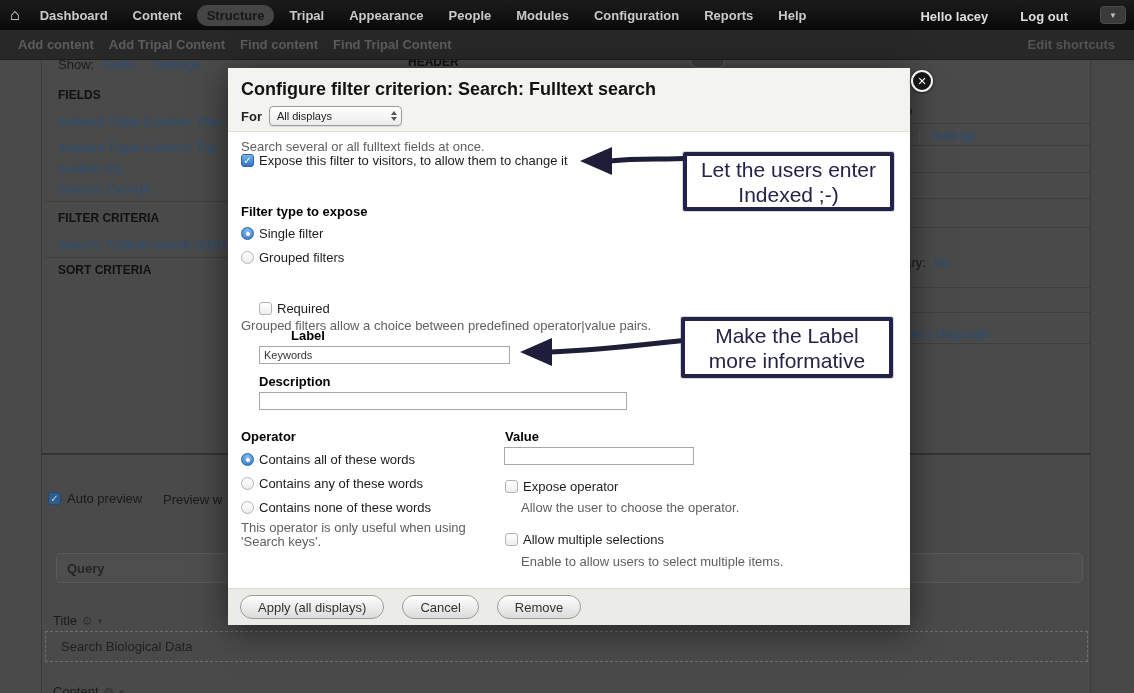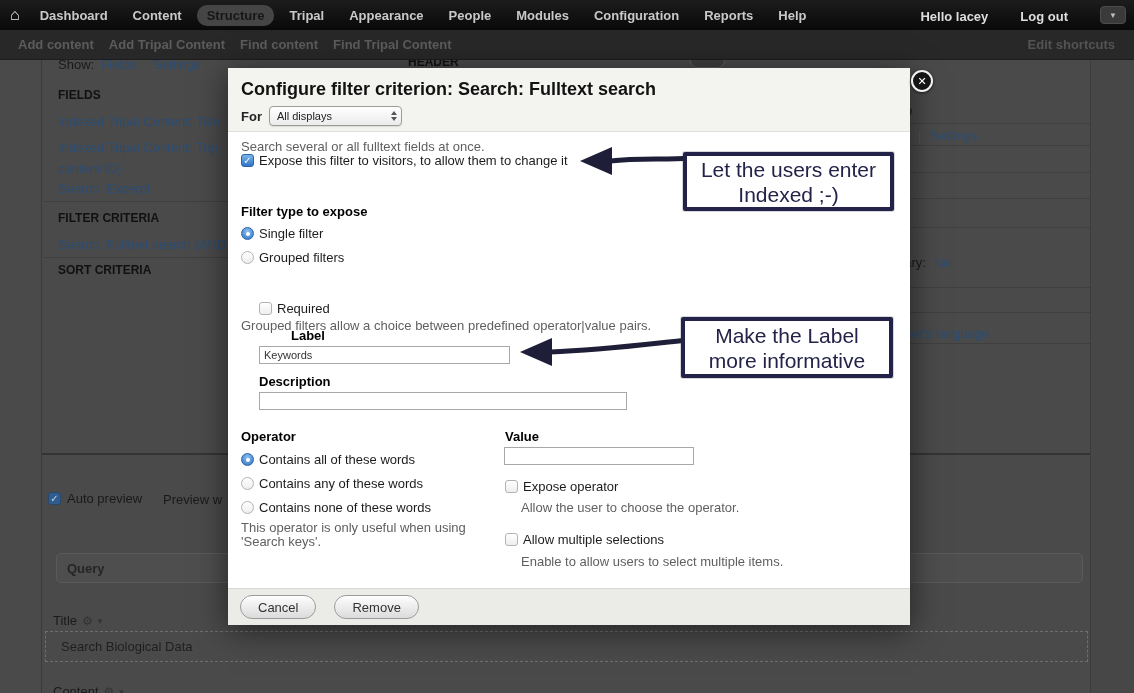--- a/index.html
+++ b/index.html
@@ -248,20 +248,21 @@
       <span>Expose operator</span>
     </div>
     <div class="help" style="left:293px; top:432px;">Allow the user to choose the operator.</div>
     <div class="row" style="left:277px; top:464px;">
       <span class="cb"></span>
       <span>Allow multiple selections</span>
     </div>
     <div class="help" style="left:293px; top:486px;">Enable to allow users to select multiple items.</div>
 
     <div class="mfoot">
+      <button class="btn">Apply (all displays)</button>
       <button class="btn">Cancel</button>
       <button class="btn">Remove</button>
     </div>
   </div>
 
   <div class="close">
     <span>✕</span>
   </div>
 
   <svg class="arrow" style="left:578px; top:142px;" width="112" height="36" viewBox="0 0 112 36">

